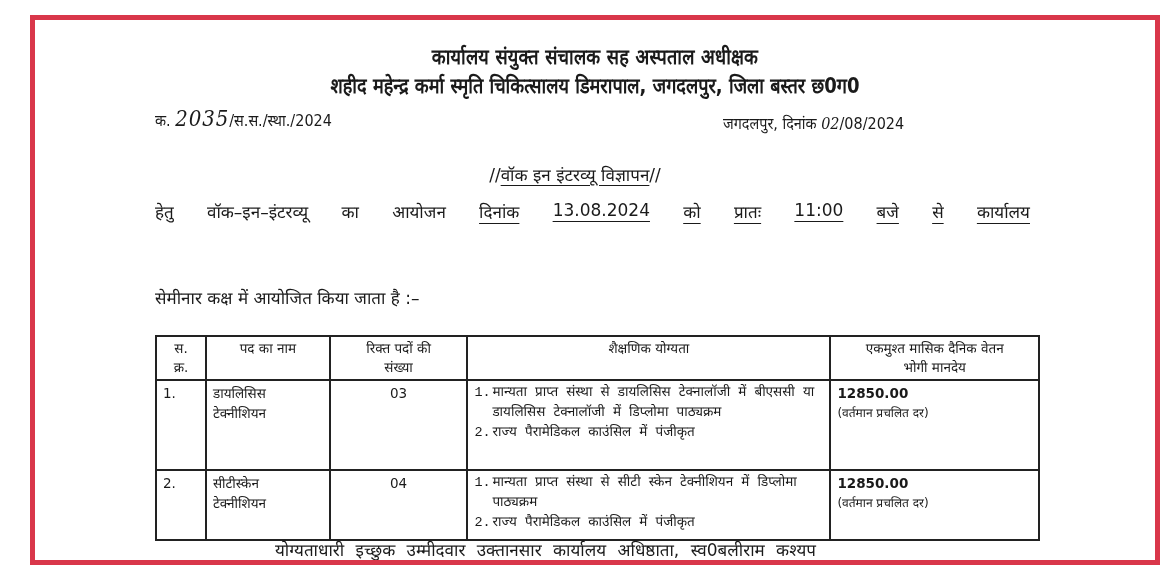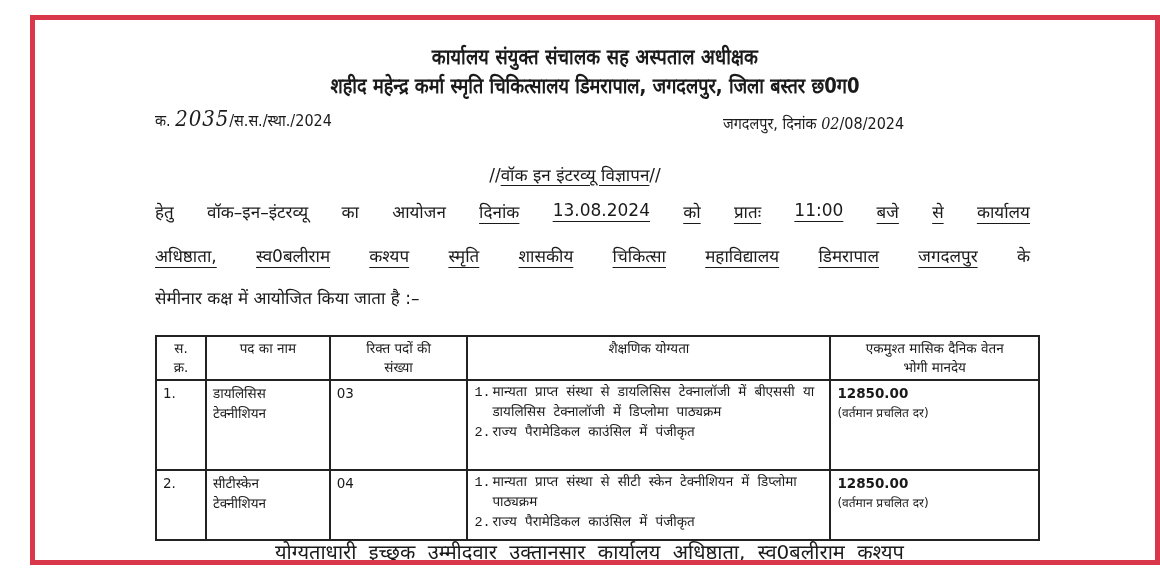--- a/index.html
+++ b/index.html
@@ -28,29 +28,29 @@
   .just { display: flex; justify-content: space-between; width: 875px; }
   .ul { text-decoration: underline; text-underline-offset: 5px; }
 
   table.vac { position: absolute; left: 120px; top: 315px; width: 885px; border-collapse: collapse;
               font-size: 13.5px; }
   table.vac td, table.vac th { border: 2px solid #222; vertical-align: top; padding: 2px 6px; font-weight: normal; }
   table.vac th { text-align: center; line-height: 19px; }
   table.vac td { line-height: 20px; }
   .c1 { width: 36px; } .c2 { width: 110px; } .c3 { width: 124px; } .c4 { width: 350px; } .c5 { width: 195px; }
   .num { font-weight: bold; }
-  .center { text-align: left; }
+  .center { text-align: center; }
   .spread { display: flex; justify-content: flex-start; }
   .q-item { padding-left: 18px; text-indent: -18px; font-family: Liberation Mono, monospace; }
   .q-item span.n { display: inline-block; width: 18px; text-indent: 0; }
   .small { font-size: 12px; }
   .r1 td { height: 84px; }
   .r2 td { height: 64px; }
 
-  .footer { left: 240px; top: 518px; font-size: 20px; word-spacing: 6px; text-align: center; }
+  .footer { left: 240px; top: 518px; font-size: 17px; word-spacing: 6px; text-align: center; }
 </style>
 </head>
 <body>
 
 <div class="frame">
 
   <div class="abs h1">कार्यालय संयुक्त संचालक सह अस्पताल अधीक्षक</div>
   <div class="abs h2">शहीद महेन्द्र कर्मा स्मृति चिकित्सालय डिमरापाल, जगदलपुर, जिला बस्तर छ0ग0</div>
 
   <div class="abs ref">
@@ -77,34 +77,20 @@
       <span class="ul">13.08.2024</span>
       <span class="ul">को</span>
       <span class="ul">प्रातः</span>
       <span class="ul">11:00</span>
       <span class="ul">बजे</span>
       <span class="ul">से</span>
       <span class="ul">कार्यालय</span>
     </div>
   </div>
 
-  <div class="abs para p2">
-    <div class="just">
-      <span class="ul">अधिष्ठाता,</span>
-      <span class="ul">स्व0बलीराम</span>
-      <span class="ul">कश्यप</span>
-      <span class="ul">स्मृति</span>
-      <span class="ul">शासकीय</span>
-      <span class="ul">चिकित्सा</span>
-      <span class="ul">महाविद्यालय</span>
-      <span class="ul">डिमरापाल</span>
-      <span class="ul">जगदलपुर</span>
-      <span>के</span>
-    </div>
-  </div>
 
   <div class="abs para p3">सेमीनार कक्ष में आयोजित किया जाता  है :–</div>
 
   <table class="vac">
     <tbody>
         <tr>
       <th class="c1">
         <div>स.</div>
         <div>क्र.</div>
       </th>

